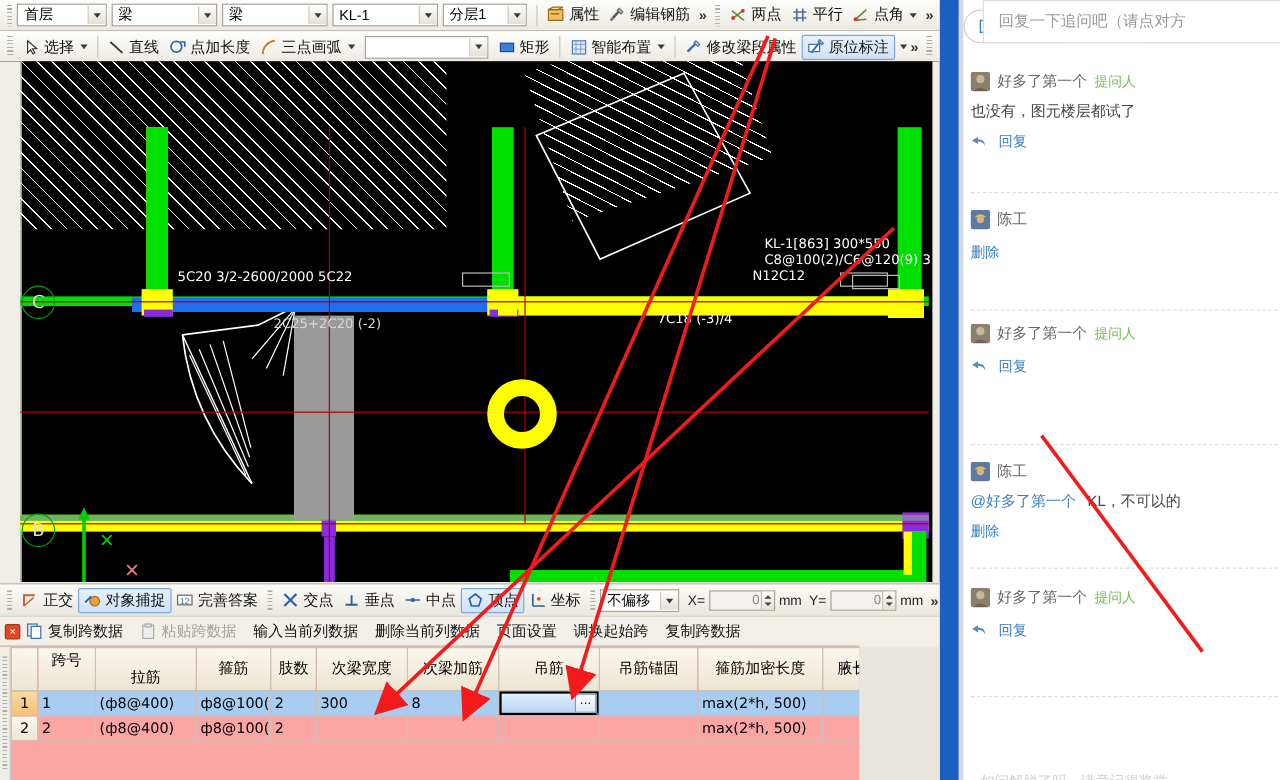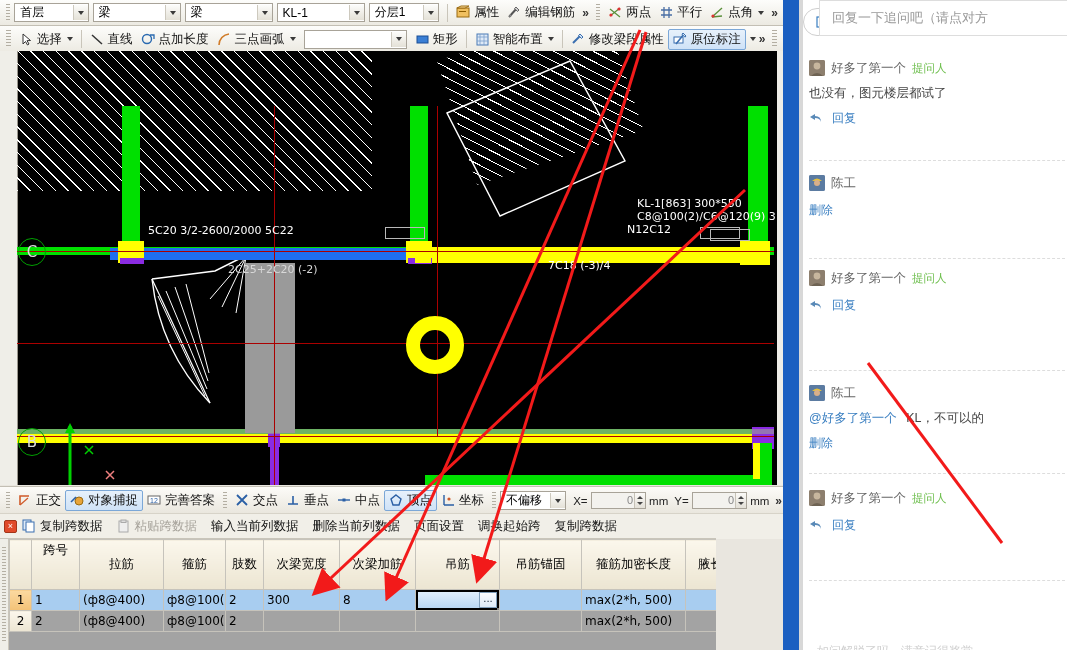--- a/index.html
+++ b/index.html
@@ -67,21 +67,21 @@
   .lbl{font-size:11.5px;color:#222;margin:0 3px;}
 
   .cmdbar{position:absolute;left:0;top:513px;width:783px;height:25px;background:#f1efe8;
           border-top:1px solid #d7d3c8;display:flex;align-items:center;padding-left:4px;}
   .cmd{font-size:12.5px;color:#111;margin-right:14px;white-space:nowrap;justify-content:flex-end;}
   .cmd.dis{color:#a6a29a;}
   .closeb{width:11px;height:11px;background:#e04a2a;border:1px solid #a33418;border-radius:2px;
           color:#fff;font-size:9px;line-height:10px;text-align:center;margin-right:5px;}
 
   
-  #grid{position:absolute;left:0;top:538px;width:716px;height:112px;background:#a3a3a3;overflow:hidden;
+  #grid{position:absolute;left:0;top:538px;width:716px;height:112px;background:#fca5a5;overflow:hidden;
         border-top:1px solid #c9c5ba;}
   table.gt{border-collapse:collapse;table-layout:fixed;width:776px;}
   table.gt th,table.gt td{border:1px solid #c6c3bb;font-size:12px;padding:0 3px;height:20px;
         font-family:"DejaVu Sans",sans-serif;color:#000;overflow:hidden;white-space:nowrap;}
   table.gt th{background:linear-gradient(#fbf7ec,#ece5d2);font-family:"Liberation Sans",sans-serif;
         font-size:12.5px;font-weight:normal;text-align:center;height:33px;}
   th.hilite{background:linear-gradient(#fde8c0,#f7cf8c);color:#c0392b;}
   tr.selrow td{background:#a8cdf0;}
   td.rowhdr{background:linear-gradient(#fbf7ec,#ece5d2);text-align:center;width:22px;}
   tr.selrow td.rowhdr{background:linear-gradient(#fbd9a0,#f3c277);}
@@ -538,21 +538,21 @@
           <col style="width:84px">
         <col style="width:82px">
           <col style="width:104px">
           <col style="width:50px">
           <col style="width:50px">
       </colgroup>
       <thead>
       <tr>
         <th></th>
         <th style="vertical-align:top;padding-top:2px">跨号</th>
-        <th style="vertical-align:bottom;padding-bottom:16px">拉筋</th>
+        <th style="vertical-align:bottom;padding-bottom:2px">拉筋</th>
         <th>箍筋</th>
         <th>肢数</th>
         <th>次梁宽度</th>
         <th>次梁加筋</th>
         <th class="hilite">吊筋</th>
         <th>吊筋锚固</th>
         <th>箍筋加密长度</th>
         <th>腋长</th>
         <th>腋高</th>
       </tr>

